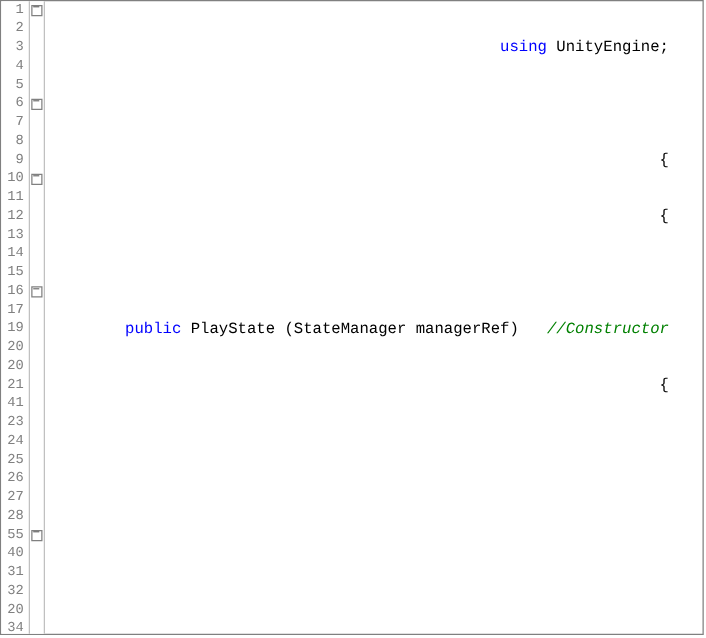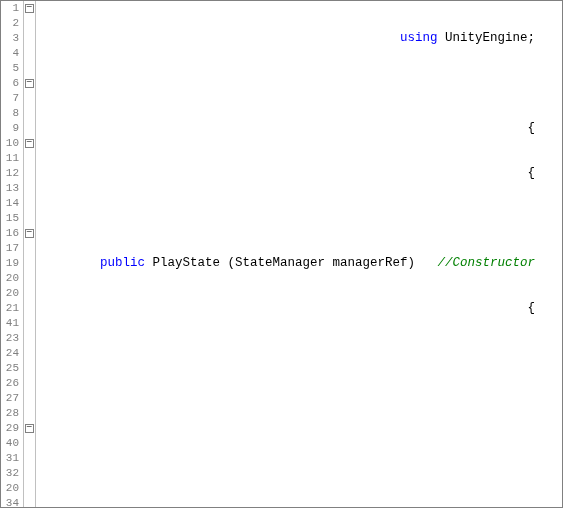--- a/index.html
+++ b/index.html
@@ -102,21 +102,21 @@
       <div class="ln">20</div>
       <div class="ln">20</div>
       <div class="ln">21</div>
       <div class="ln">41</div>
       <div class="ln">23</div>
       <div class="ln">24</div>
       <div class="ln">25</div>
       <div class="ln">26</div>
       <div class="ln">27</div>
       <div class="ln">28</div>
-      <div class="ln">29</div>
+      <div class="ln">55</div>
       <div class="ln">40</div>
       <div class="ln">31</div>
       <div class="ln">32</div>
       <div class="ln">20</div>
       <div class="ln">34</div>
     </div>
   <div class="foldcol" id="foldcol">
       <div class="fc box"></div>
       <div class="fc"></div>
       <div class="fc"></div>

